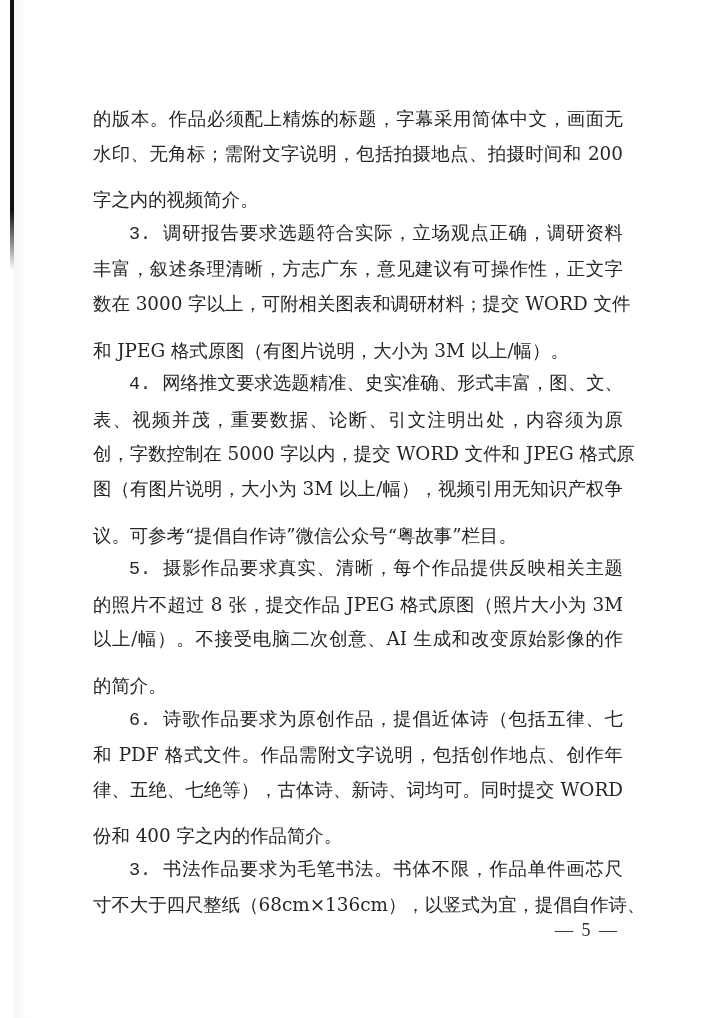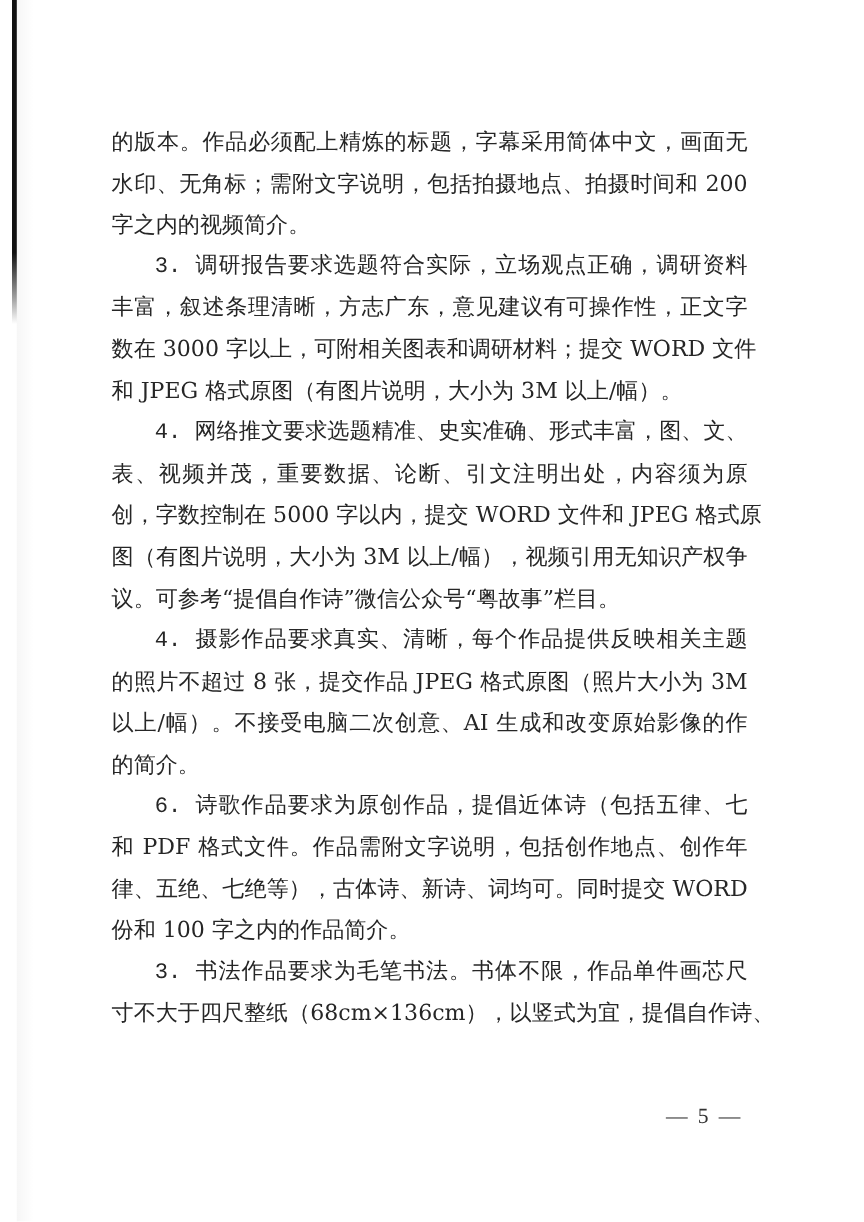--- a/index.html
+++ b/index.html
@@ -42,20 +42,21 @@
       height: 34.6px;
       line-height: 34.6px;
       font-size: 18.4px;
       white-space: nowrap;
       text-align: justify;
       text-align-last: justify;
       overflow: visible;
     }
     .line.last {
       text-align-last: left;
+      margin-top: 12px;
     }
     .line.indent {
       padding-left: 36px;
       font-family: Liberation Mono, monospace;
     }
     .page-number {
       position: absolute;
       left: 555px;
       top: 916px;
       font-size: 18px;
@@ -88,31 +89,31 @@
 
   <div>
     <span class="line indent">4. 网络推文要求选题精准、史实准确、形式丰富，图、文、</span>
     <span class="line">表、视频并茂，重要数据、论断、引文注明出处，内容须为原</span>
     <span class="line">创，字数控制在 5000 字以内，提交 WORD 文件和 JPEG 格式原</span>
     <span class="line">图（有图片说明，大小为 3M 以上/幅），视频引用无知识产权争</span>
     <span class="line last">议。可参考“提倡自作诗”微信公众号“粤故事”栏目。</span>
   </div>
 
   <div>
-    <span class="line indent">4. 摄影作品要求真实、清晰，每个作品提供反映相关主题</span>
+    <span class="line indent">5. 摄影作品要求真实、清晰，每个作品提供反映相关主题</span>
     <span class="line">的照片不超过 8 张，提交作品 JPEG 格式原图（照片大小为 3M</span>
     <span class="line">以上/幅）。不接受电脑二次创意、AI 生成和改变原始影像的作</span>
     <span class="line last">的简介。</span>
   </div>
 
   <div>
     <span class="line indent">6. 诗歌作品要求为原创作品，提倡近体诗（包括五律、七</span>
     <span class="line">和 PDF 格式文件。作品需附文字说明，包括创作地点、创作年</span>
     <span class="line">律、五绝、七绝等），古体诗、新诗、词均可。同时提交 WORD</span>
-    <span class="line last">份和 100 字之内的作品简介。</span>
+    <span class="line last">份和 400 字之内的作品简介。</span>
   </div>
 
   <div>
     <span class="line indent">3. 书法作品要求为毛笔书法。书体不限，作品单件画芯尺</span>
     <span class="line">寸不大于四尺整纸（68cm×136cm），以竖式为宜，提倡自作诗、</span>
   </div>
 
 </div>
 
 <div class="page-number">— 5 —</div>

